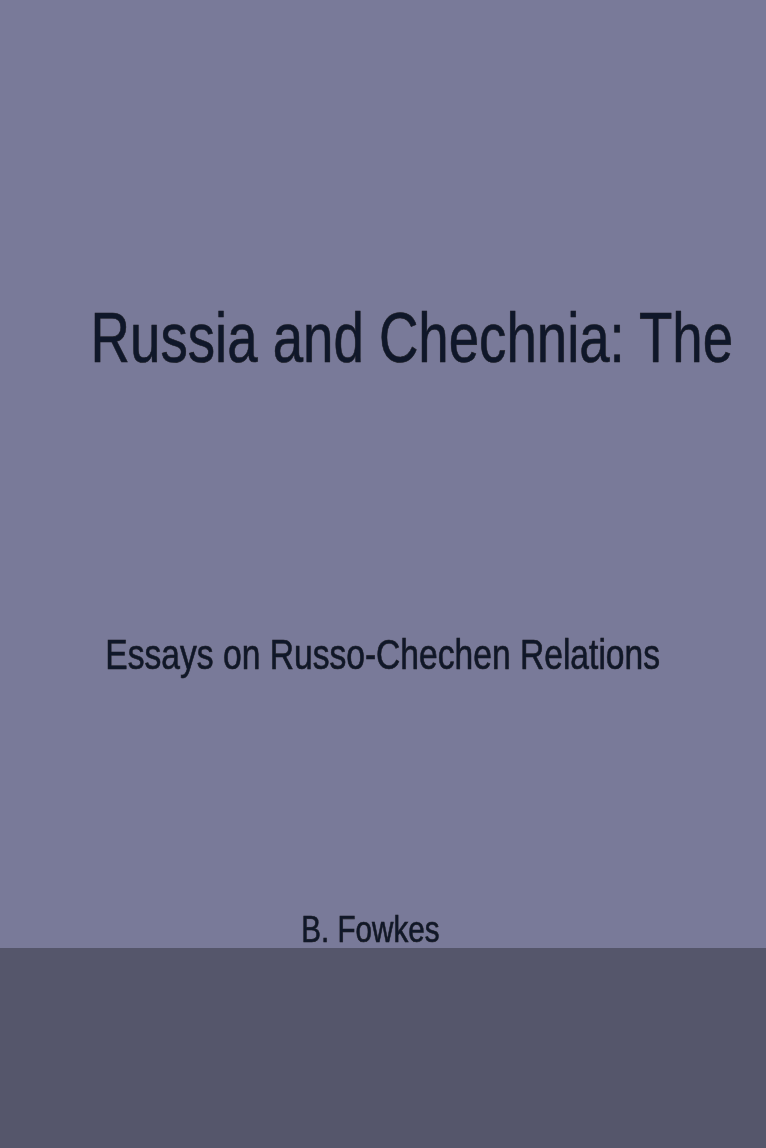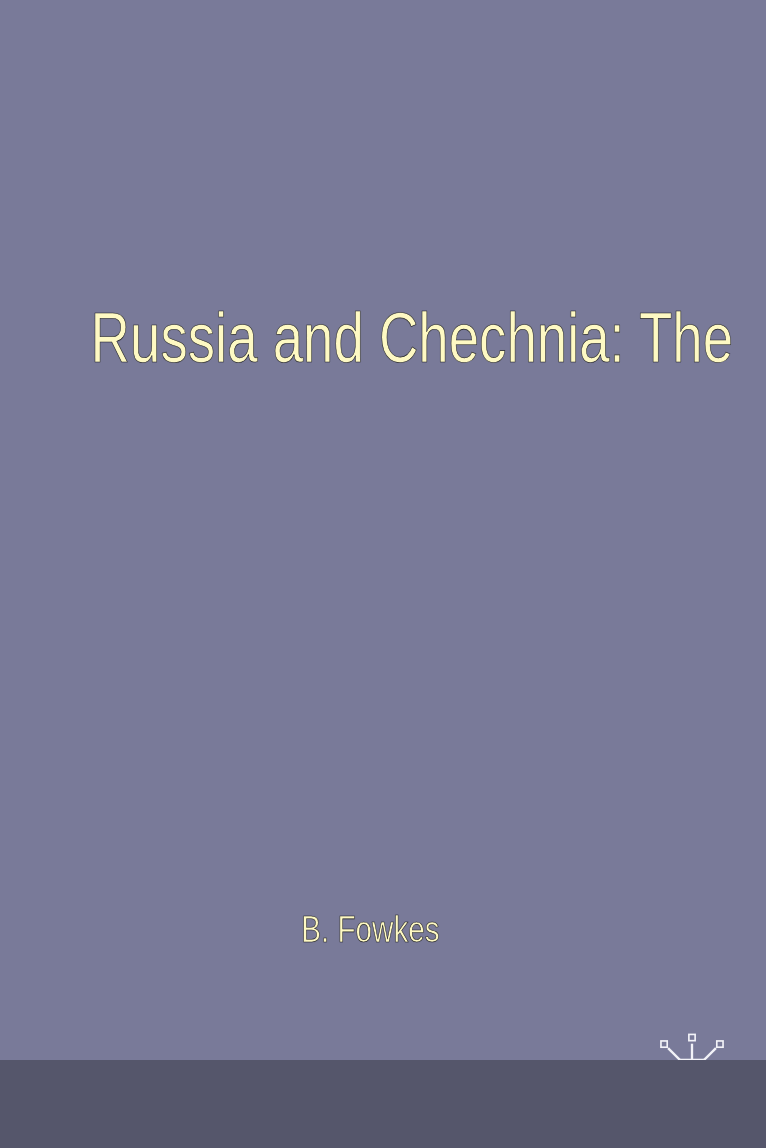--- a/index.html
+++ b/index.html
@@ -3,25 +3,25 @@
 <meta charset="utf-8">
 <style>
   html, body {
     margin: 0;
     padding: 0;
     background: #55566b;
   }
   .cover {
     position: relative;
     width: 766px;
-    height: 1060px;
+    height: 948px;
     background: #797a99;
     overflow: hidden;
     font-family: "Liberation Sans", "DejaVu Sans", sans-serif;
-    color: #fef9c3;
+    color: #0f172a;
   }
   .textline {
     position: absolute;
     left: 0;
     width: 100%;
     text-align: center;
     white-space: nowrap;
     line-height: 1;
     font-weight: 400;
   }
@@ -68,20 +68,23 @@
 </head>
 <body>
 
 <div class="cover">
 
   <div class="textline title-line-1">
     <span class="tx">Russia and Chechnia: The</span>
   </div>
 
 
+  <div class="textline subtitle-line">
+    <span class="tx">Essays on Russo-Chechen Relations</span>
+  </div>
 
   <div class="textline author-line">
     <span class="tx">B. Fowkes</span>
   </div>
 
   <div class="publisher-logo">
     <svg viewBox="0 0 80 84" xmlns="http://www.w3.org/2000/svg" fill="none" stroke="#f3f3f8">
 
       <rect x="28" y="30" width="24" height="24" stroke-width="3.2"></rect>
 

